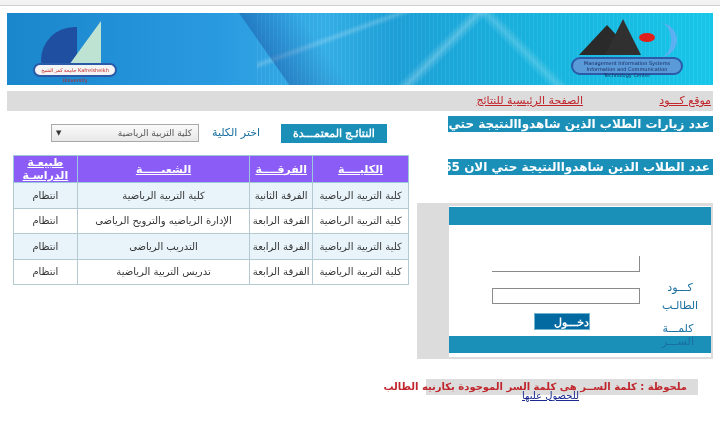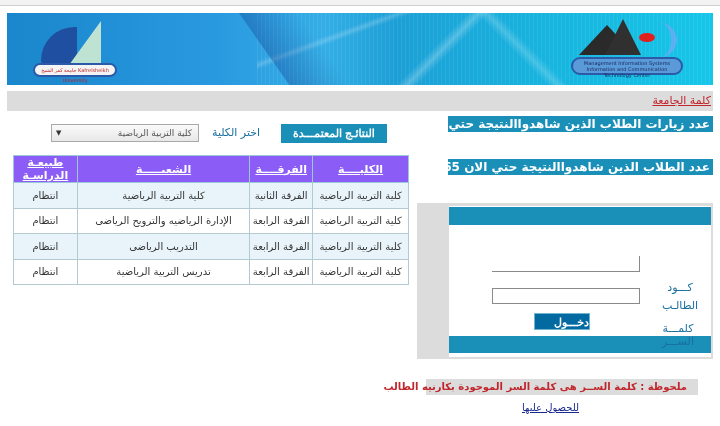--- a/index.html
+++ b/index.html
@@ -64,21 +64,21 @@
   .login-outer { position: absolute; left: 417px; top: 203px; width: 296px; height: 156px; background: #dcdcdc; }
   .login-inner { position: absolute; left: 449px; top: 206px; width: 262px; height: 151px; background: #ffffff; }
   .login-head { position: absolute; left: 449px; top: 207px; width: 262px; height: 18px; background: #1a8fb8; }
   .login-foot { position: absolute; left: 449px; top: 336px; width: 262px; height: 17px; background: #1a8fb8; }
   .login-label { position: absolute; font-size: 11px; color: #1a6fa0; direction: rtl; text-align: center; margin-top: 33px; }
   .login-input { position: absolute; height: 16px; background: #ffffff; border: none; border-bottom: 1px solid #8a8a8a; border-right: 1px solid #8a8a8a; }
   .login-input.boxed { border: 1px solid #8a8a8a; }
   .login-btn { position: absolute; left: 534px; top: 313px; width: 56px; height: 17px; background: #0369a1; color: #ffffff; font-size: 11px; font-weight: bold; text-align: right; line-height: 17px; border: 1px solid #6fb5d0; direction: rtl; }
 
   .note { position: absolute; left: 426px; top: 379px; width: 272px; height: 16px; background: #dcdcdc; color: #c0262c; font-size: 10px; font-weight: bold; direction: rtl; text-align: right; padding-right: 11px; line-height: 16px; white-space: nowrap; }
-  .note-link { position: absolute; left: 522px; top: 402px; font-size: 10px; color: #1a2a90; text-decoration: underline; direction: rtl; }
+  .note-link { position: absolute; left: 522px; top: 390px; font-size: 10px; color: #1a2a90; text-decoration: underline; direction: rtl; }
 </style>
 </head>
 <body>
 
 <div class="topstrip"></div>
 
 <div class="banner">
   <div class="rays"></div>
   <div class="diag"></div>
   <div class="logo-left">
@@ -89,21 +89,22 @@
   <div class="logo-right">
     <div class="mtn"></div>
     <div class="mtn2"></div>
     <div class="dot"></div>
     <div class="swirl"></div>
     <div class="plate">Management Information Systems Information and Communication Technology Center</div>
   </div>
 </div>
 
 <div class="navbar">
-  <a class="navlink" style="right:2px;">كلمة الجامعة</a>
+  <a class="navlink" style="right:2px;">موقع كـــود</a>
+  <a class="navlink" style="right:130px;">الصفحة الرئيسية للنتائج</a>
 </div>
 
 <div class="statbar" style="left:448px; top:116px; width:265px;">عدد زيارات الطلاب الذين شاهدواالنتيجة حتي الان</div>
 <div class="statbar" style="left:448px; top:159px; width:265px;">عدد الطلاب الذين شاهدواالنتيجة حتي الان 1365</div>
 
 <button class="results-btn">النتائـج المعتمـــدة</button>
 <span class="college-label">اختر الكلية</span>
 <div class="college-select">
   <span>كلية التربية الرياضية</span>
   <span class="arrow">▼</span>

